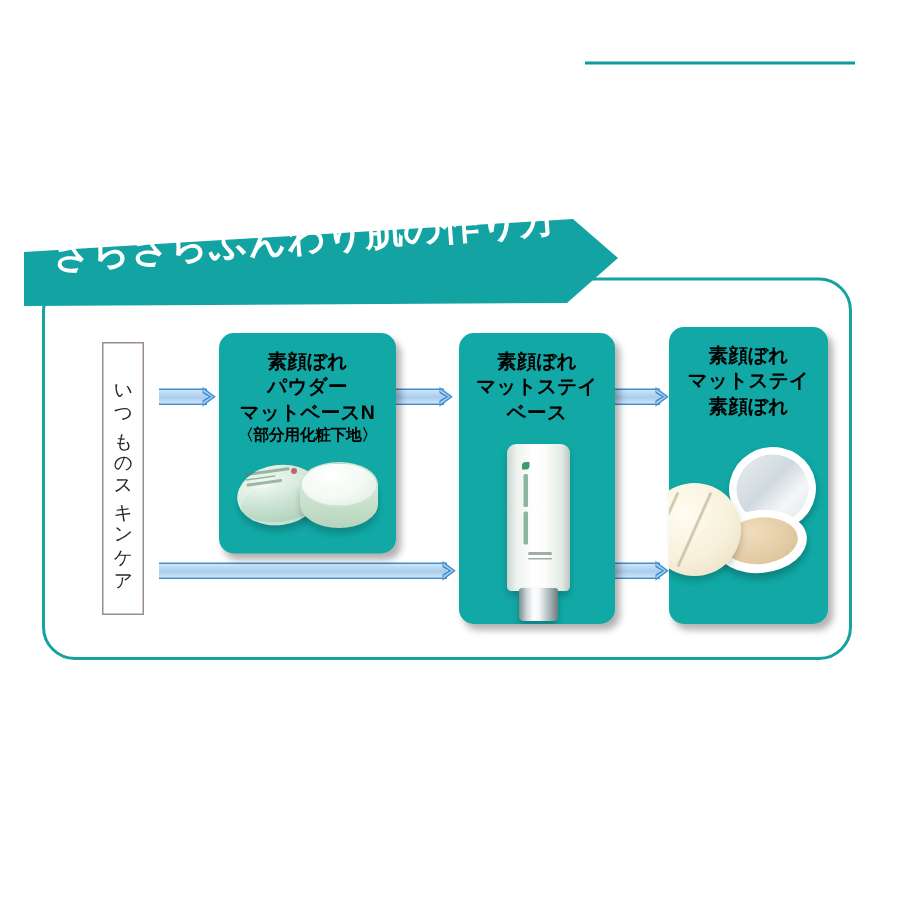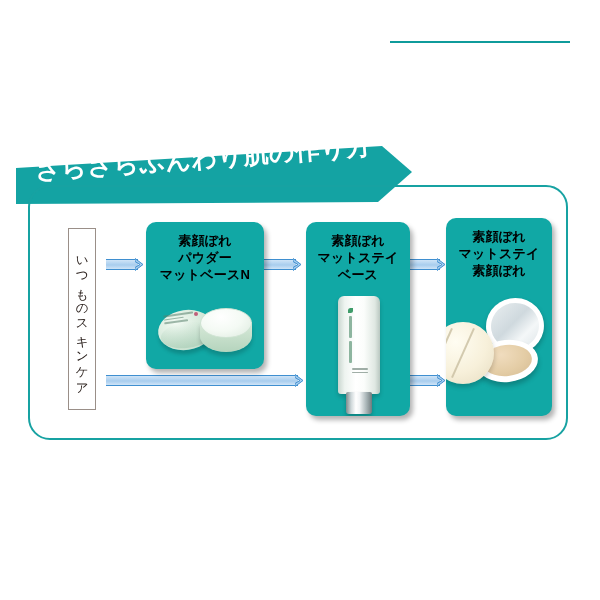--- a/index.html
+++ b/index.html
@@ -416,20 +416,21 @@
     <svg class="head" style="left:27px;" viewBox="0 0 15 15">
       <polygon points="0,1.5 8,7.5 0,13.5 0,10.5 5,7.5 0,4.5" fill="#a8cdee" stroke="#3f8fd0" stroke-width="1"></polygon>
     </svg>
   </div>
 
   <div class="panel" id="panel-base">
     <div class="panel-title">
       <span>素顔ぼれ</span><br>
       <span>パウダー</span><br>
       <span>マットベースN</span>
+      <span class="panel-sub">〈部分用化粧下地〉</span>
     </div>
     <div class="art" id="art-compacts">
       <div class="compact-flat"></div>
       <div class="compact-label">
         <div class="ln w1"></div>
           <div class="ln w2"></div>
           <div class="ln w3"></div>
       </div>
       <div class="compact-dot"></div>
       <div class="compact-open-base"></div>

